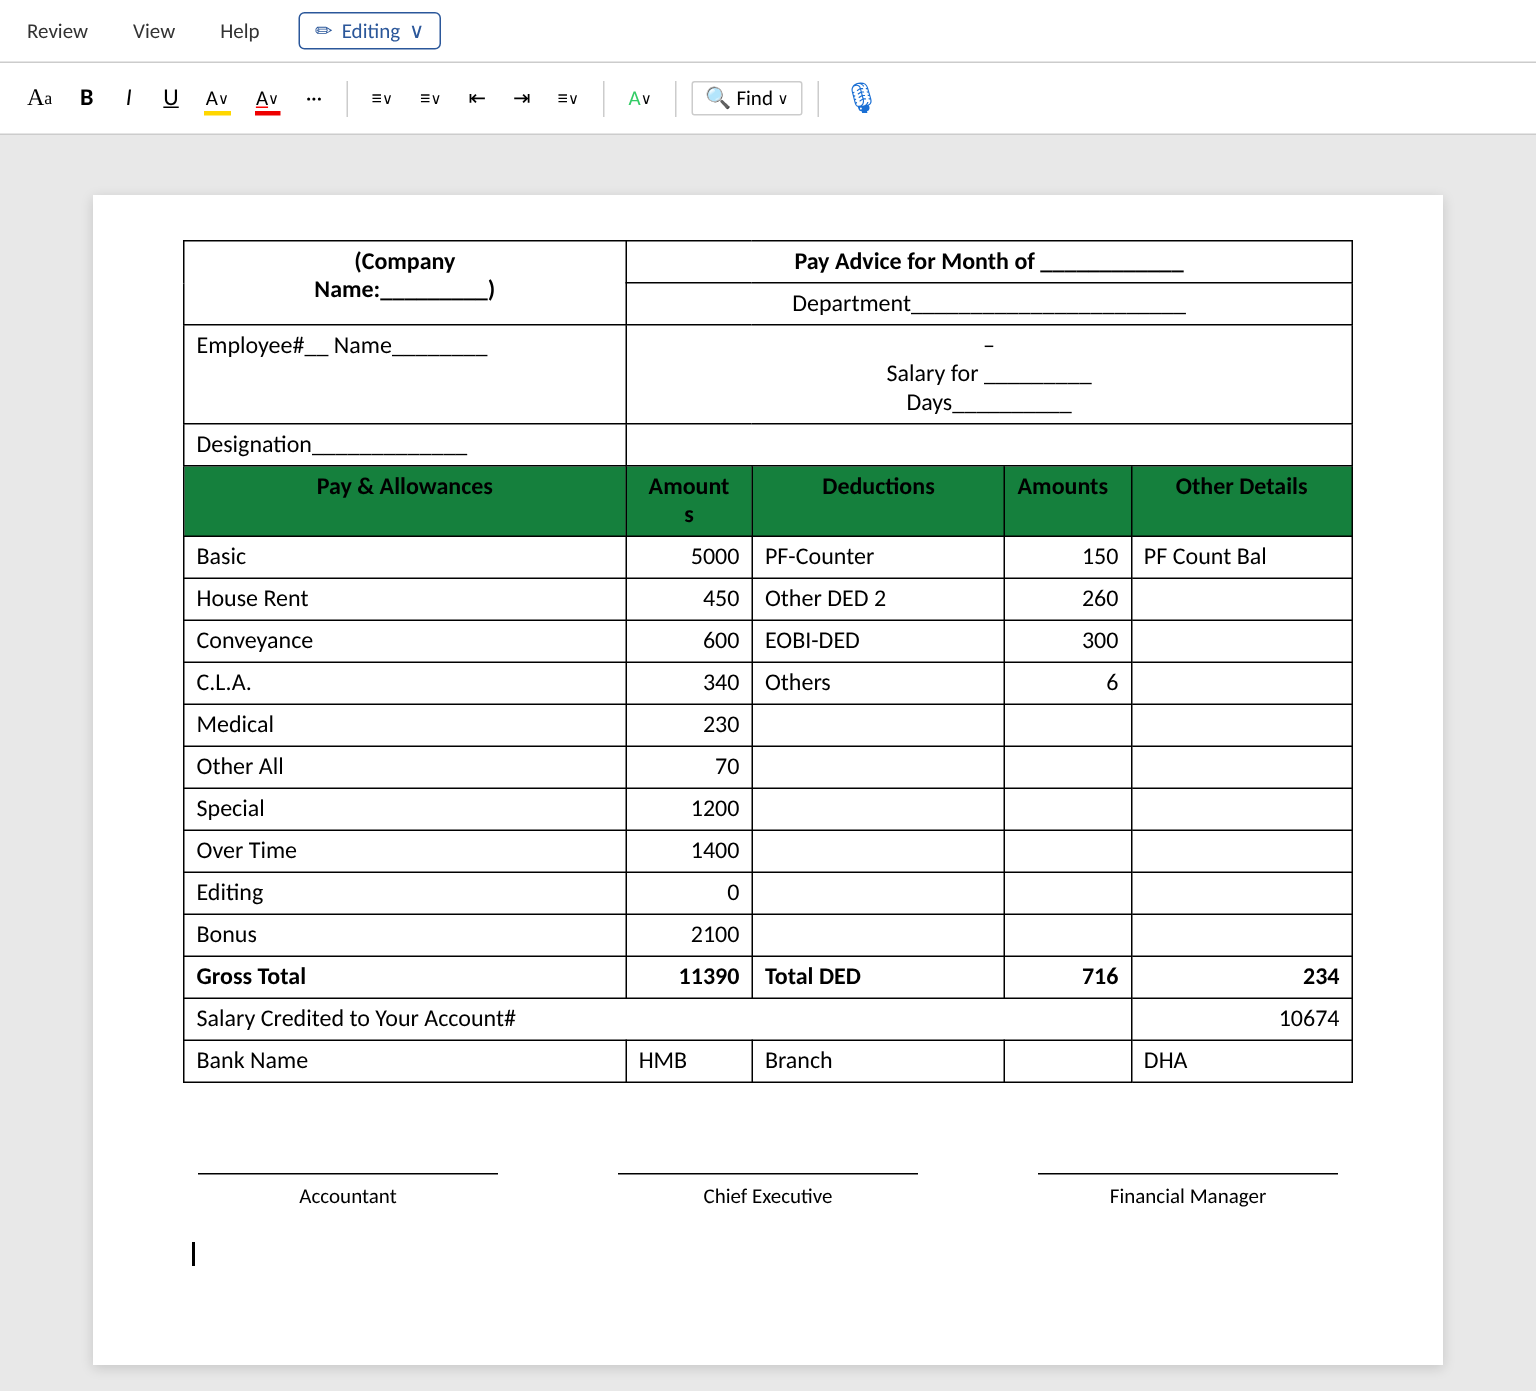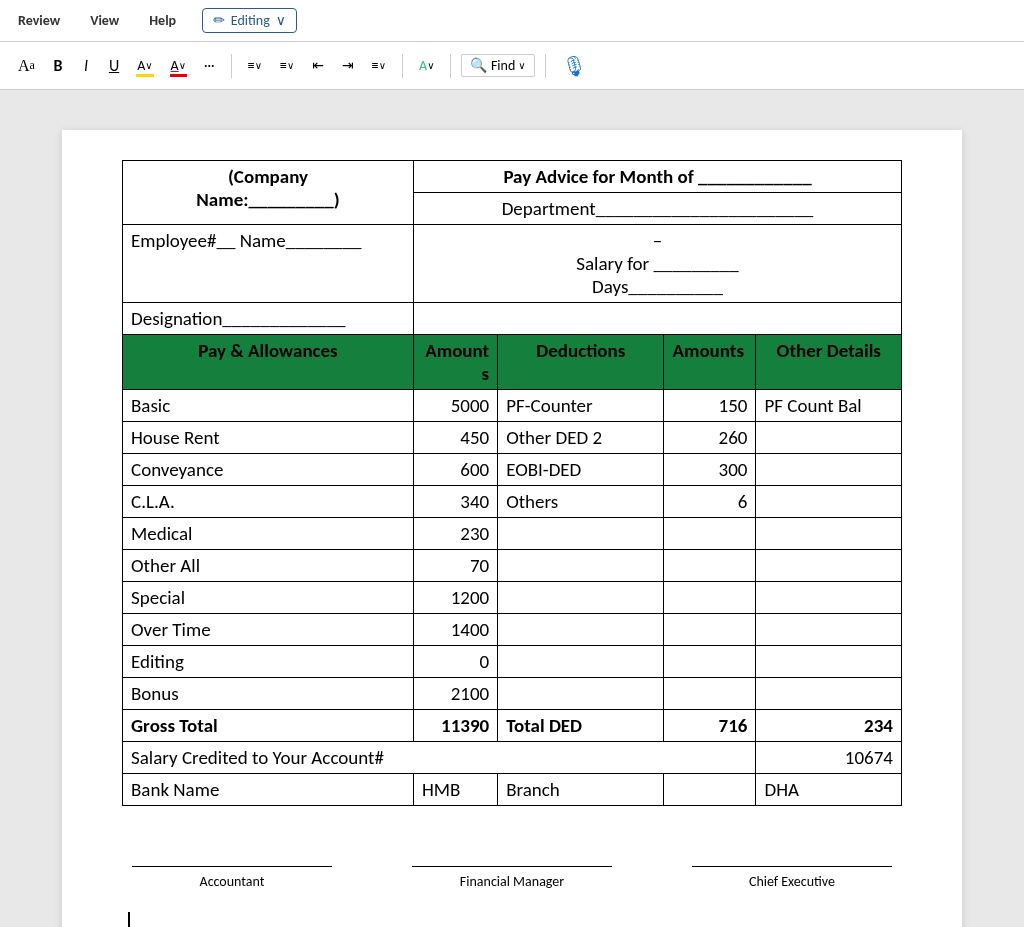--- a/index.html
+++ b/index.html
@@ -22,21 +22,20 @@
     .top-menu {
       display: flex;
       gap: 18px;
       font-size: 14px;
       color: #333;
       margin-right: 20px;
     }
     .top-menu span {
       cursor: pointer;
       padding: 4px 6px;
-      font-weight: bold;
     }
 
     .editing-btn {
       display: flex;
       align-items: center;
       gap: 6px;
       border: 1px solid #2b579a;
       border-radius: 4px;
       padding: 3px 10px;
       color: #2b579a;
@@ -93,39 +92,39 @@
       width: 900px;
       min-height: 780px;
       padding: 30px 60px;
       box-shadow: 0 2px 8px rgba(0,0,0,0.15);
     }
 
     
     .payslip-table {
       width: 100%;
       border-collapse: collapse;
-      font-size: 19px;
+      font-size: 16px;
     }
     .payslip-table td, .payslip-table th {
       border: 1px solid #000;
       padding: 4px 8px;
       vertical-align: top;
     }
     .payslip-table th {
       font-weight: bold;
       background: #15803d;
     }
     .company-cell {
       width: 280px;
       text-align: center;
       font-weight: bold;
     }
 
     .col-pay { width: 180px; }
-    .col-amt { width: 80px; text-align: right; }
+    .col-amt { width: 80px; text-align: center; }
     .col-ded { width: 160px; }
     .col-damt { width: 80px; text-align: left; }
     .col-other { width: 140px; }
 
     .num-cell { text-align: right; margin-top: 19px; }
     .bold-row td { font-weight: bold; }
 
     
     .signatures {
       display: flex;
@@ -362,25 +361,25 @@
     </tbody>
       </table>
 
     <div class="signatures">
       <div class="sig-block">
         <div class="sig-line"></div>
         <span>Accountant</span>
       </div>
       <div class="sig-block">
         <div class="sig-line"></div>
-        <span>Financial Manager</span>
+        <span>Chief Executive</span>
       </div>
       <div class="sig-block">
         <div class="sig-line"></div>
-        <span>Chief Executive</span>
+        <span>Financial Manager</span>
       </div>
     </div>
 
     <div style="margin-top: 20px; padding-left: 4px;">
       <span class="cursor-blink"></span>
     </div>
 
   </div>
 </div>
 

